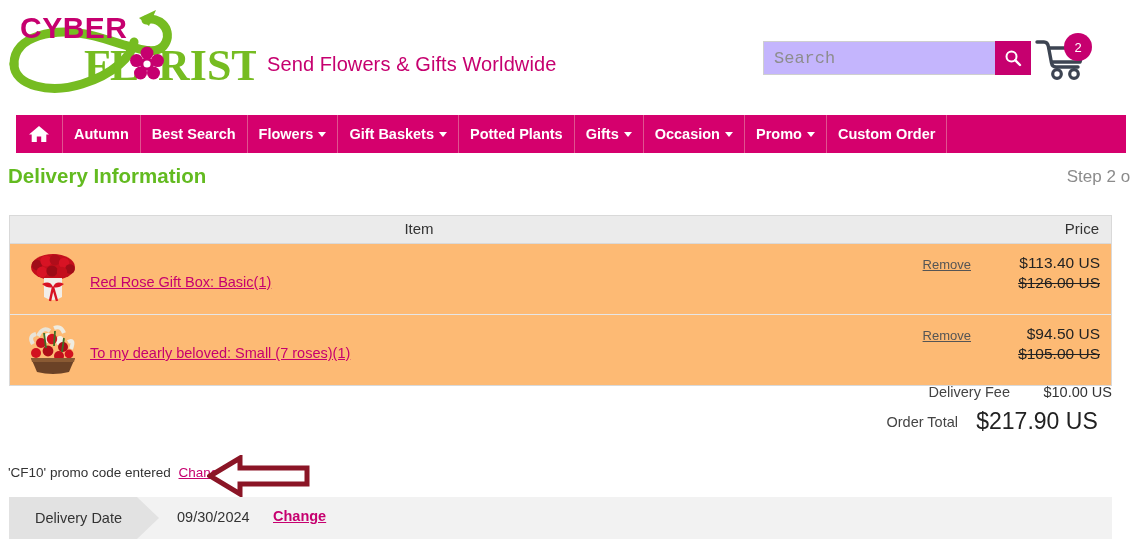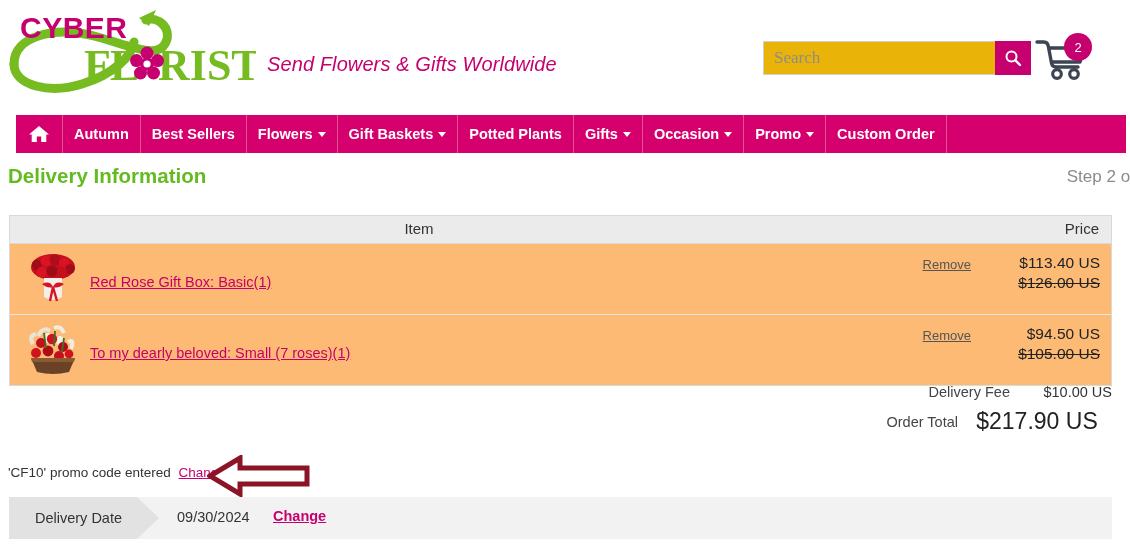--- a/index.html
+++ b/index.html
@@ -34,42 +34,41 @@
 
   #tagline {
     position: absolute;
     left: 267px;
     top: 53px;
     font-size: 20px;
     color: #c6006f;
     font-family: "Liberation Sans", sans-serif;
     letter-spacing: 0.1px;
     white-space: nowrap;
-    font-style: italic;
   }
 
   #search-wrap {
     position: absolute;
     left: 763px;
     top: 41px;
     height: 36px;
     display: flex;
   }
   #search-input {
     width: 232px;
     height: 34px;
     box-sizing: border-box;
     border: 1px solid #cfcfcf;
     border-right: none;
     outline: none;
     padding: 0 10px;
     font-size: 17px;
     color: #555;
-    font-family: Liberation Serif, serif;
-    background: #eab308;
+    font-family: Liberation Mono, monospace;
+    background: #c4b5fd;
   }
   #search-input::placeholder { color: #8d8d8d; opacity: 1; }
   #search-button {
     width: 36px;
     height: 34px;
     background: #c6006f;
     border: none;
     cursor: pointer;
     display: flex;
     align-items: center;
@@ -392,21 +391,21 @@
 <div id="nav">
   <div class="nav-item home-item">
     <svg width="22" height="20" viewBox="0 0 22 20">
       <path d="M11 2 L21 10.5 L18.3 10.5 L18.3 18 L13.2 18 L13.2 12.6 L8.8 12.6 L8.8 18 L3.7 18 L3.7 10.5 L1 10.5 Z" fill="#ffffff"></path>
     </svg>
   </div>
   <div class="nav-item">
     <span>Autumn</span>
   </div>
   <div class="nav-item">
-    <span>Best Sellers</span>
+    <span>Best Search</span>
   </div>
   <div class="nav-item">
     <span>Flowers</span>
     <i class="caret"></i>
   </div>
   <div class="nav-item">
     <span>Gift Baskets</span>
     <i class="caret"></i>
   </div>
   <div class="nav-item">

